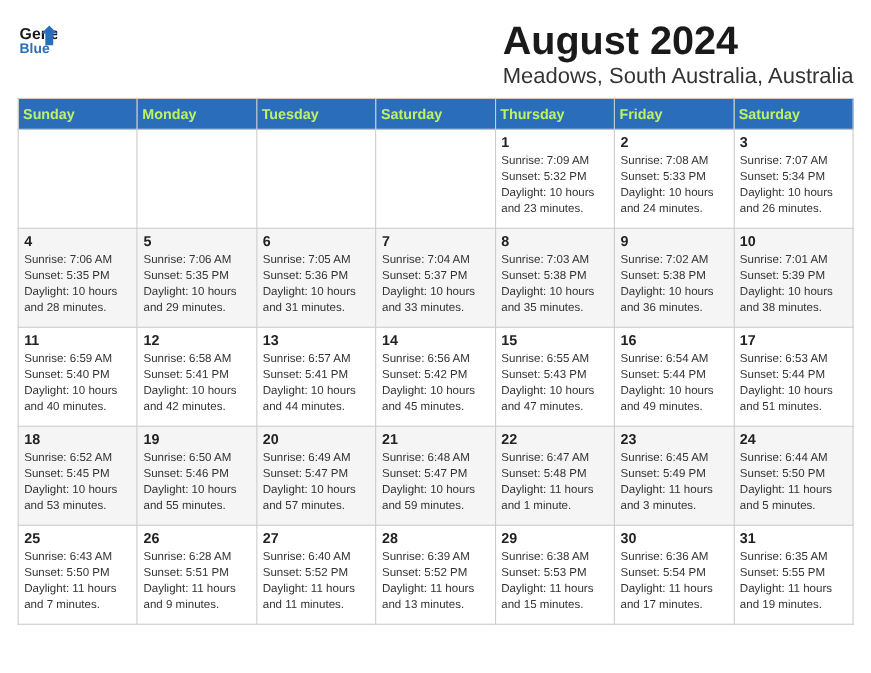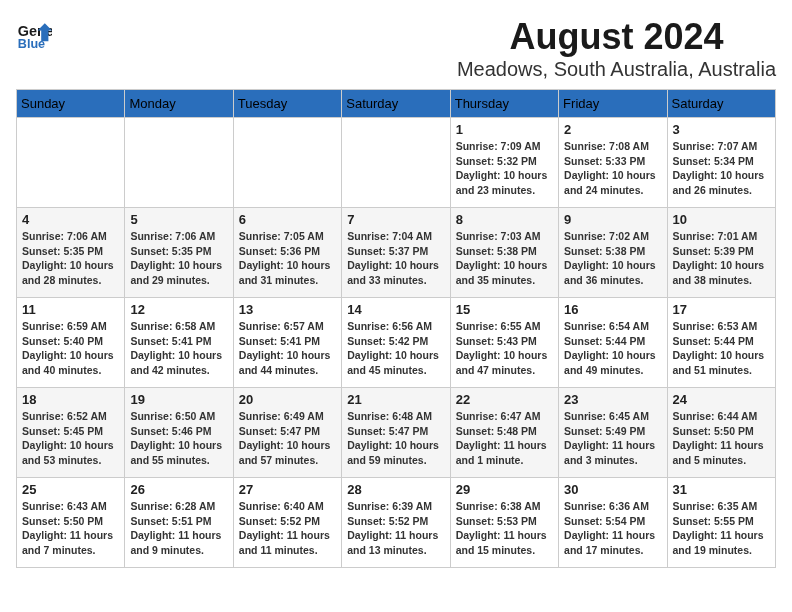--- a/index.html
+++ b/index.html
@@ -19,41 +19,41 @@
     .logo {
       display: flex;
       align-items: center;
       gap: 4px;
     }
     .logo-icon {
       width: 36px;
       height: 36px;
     }
     .title-area {
-      text-align: center;
+      text-align: left;
     }
     .calendar-title {
       font-size: 36px;
       font-weight: bold;
       color: #1a1a1a;
     }
     .calendar-subtitle {
       font-size: 20px;
       color: #333;
     }
     table {
       width: 100%;
       border-collapse: collapse;
       table-layout: fixed;
     }
     thead tr th {
       background-color: #2a6ebb;
-      color: #000000;
+      color: #bef264;
       font-size: 13px;
-      font-weight: normal;
+      font-weight: bold;
       padding: 6px 4px;
       text-align: left;
       border: 1px solid #ccc;
     }
     tbody tr td {
       border: 1px solid #ccc;
       vertical-align: top;
       padding: 4px 5px;
       font-size: 11px;
       color: #222;
@@ -67,21 +67,20 @@
       font-size: 13px;
       font-weight: bold;
       color: #222;
       display: block;
       margin-bottom: 2px;
     }
     .cell-info {
       font-size: 10.5px;
       line-height: 1.4;
       color: #333;
-      font-weight: bold;
     }
     td.empty {
       background: #fff;
     }
   </style>
 </head>
 <body>
 
 <div class="header-area">
   <div class="logo">

